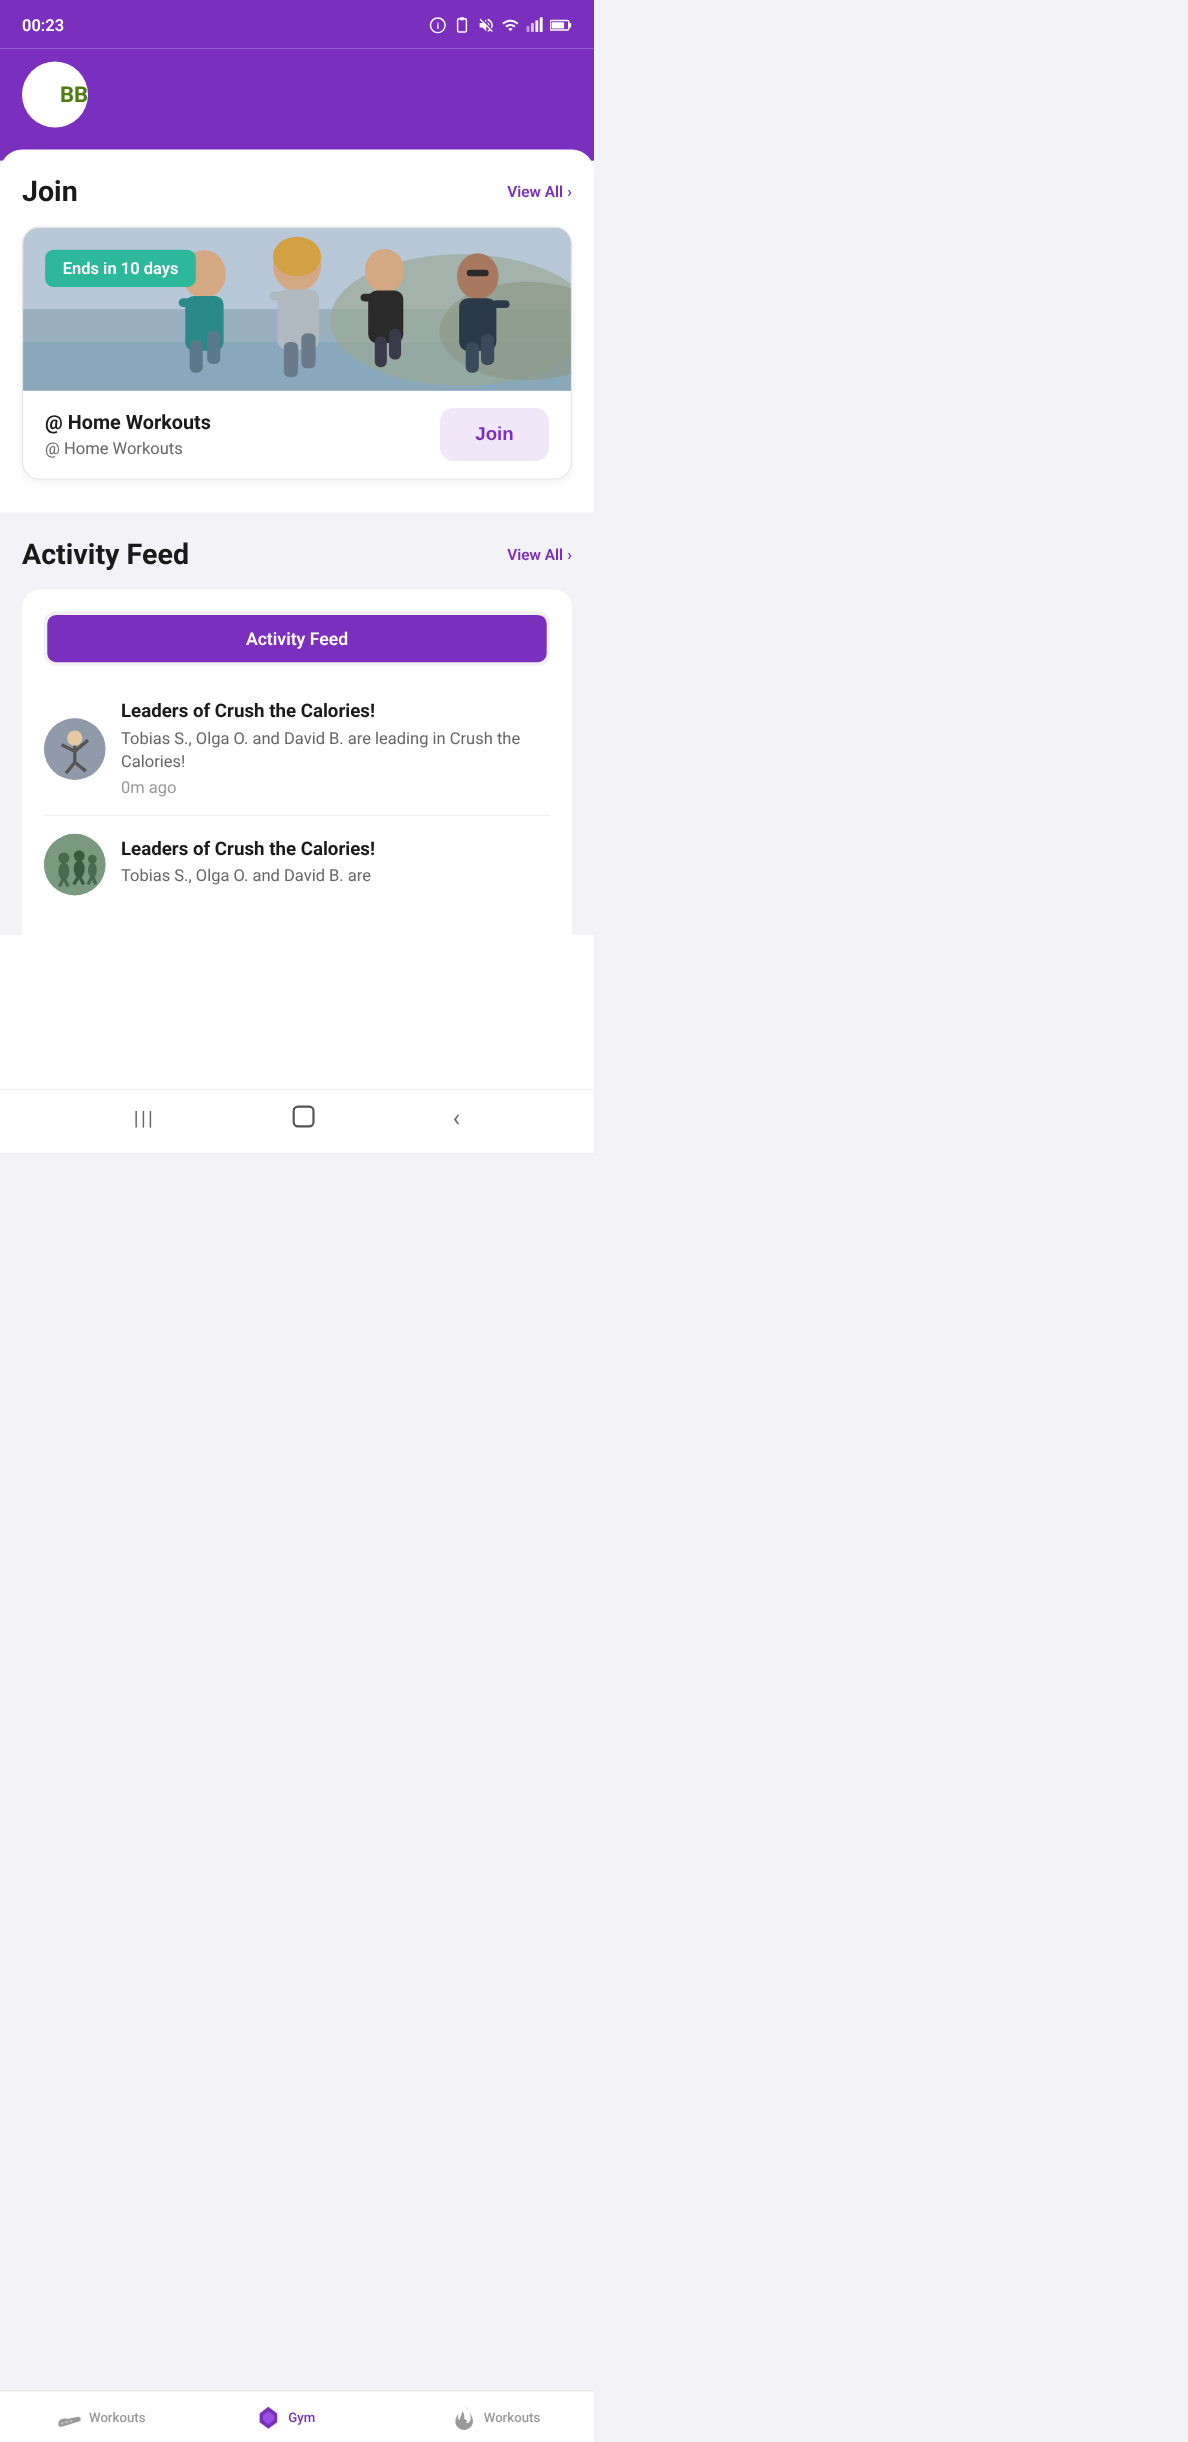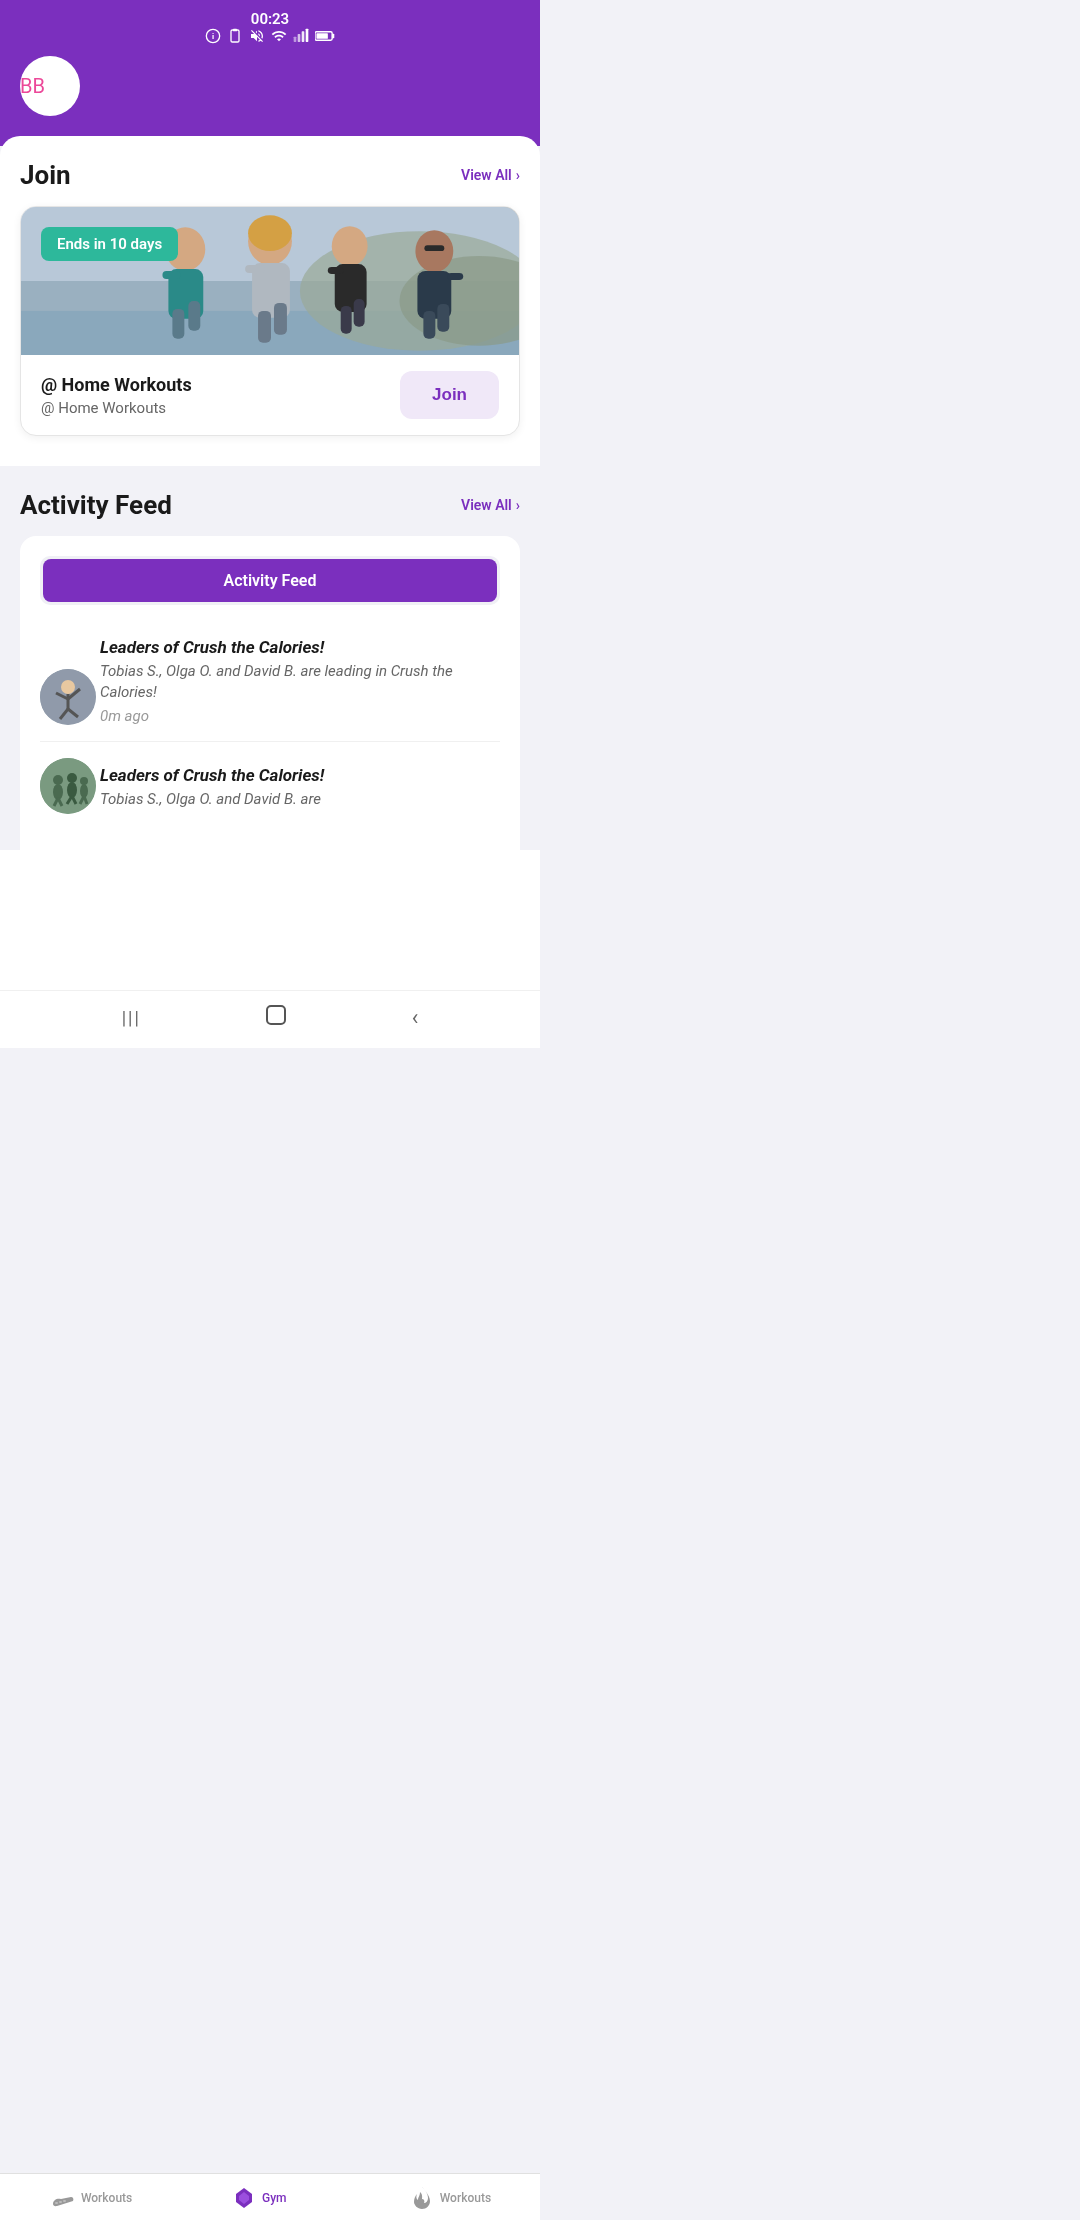--- a/index.html
+++ b/index.html
@@ -14,21 +14,20 @@
 
     
     .status-bar {
       background: #7b2fbe;
       color: white;
       display: flex;
       justify-content: space-between;
       align-items: center;
       padding: 10px 20px 8px;
       height: 44px;
-      flex-direction: column;
     }
     .status-time {
       font-size: 15px;
       font-weight: 600;
     }
     .status-icons {
       display: flex;
       align-items: center;
       gap: 6px;
     }
@@ -40,24 +39,24 @@
       display: flex;
       align-items: center;
     }
     .avatar-circle {
       width: 60px;
       height: 60px;
       border-radius: 50%;
       background: white;
       display: flex;
       align-items: center;
-      justify-content: flex-start;
+      justify-content: flex-end;
       font-size: 20px;
-      font-weight: 400;
-      color: #ec4899;
+      font-weight: 700;
+      color: #4d7c0f;
     }
 
     
     .main-content {
       background: white;
       border-radius: 20px 20px 0 0;
       margin-top: -10px;
       padding: 24px 20px 0;
     }
 
@@ -184,25 +183,24 @@
       color: white;
     }
     .tab.inactive {
       background: transparent;
       color: #7b2fbe;
     }
 
     
     .activity-item {
       display: flex;
-      align-items: flex-end;
+      align-items: center;
       padding: 16px 0;
       border-bottom: 1px solid #f0f0f0;
-      gap: 4px;
-      font-style: italic;
+      gap: 14px;
     }
     .activity-avatar {
       width: 56px;
       height: 56px;
       border-radius: 50%;
       overflow: hidden;
       flex-shrink: 0;
       background: #c8d4d0;
       display: flex;
       align-items: center;

